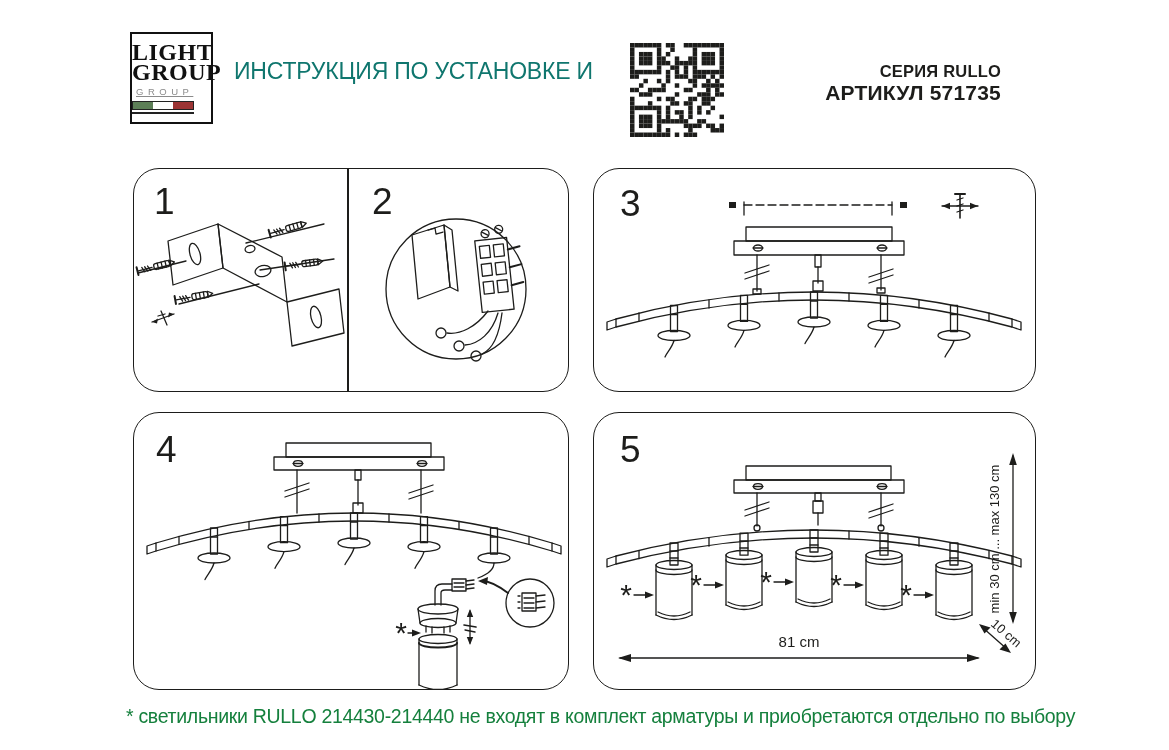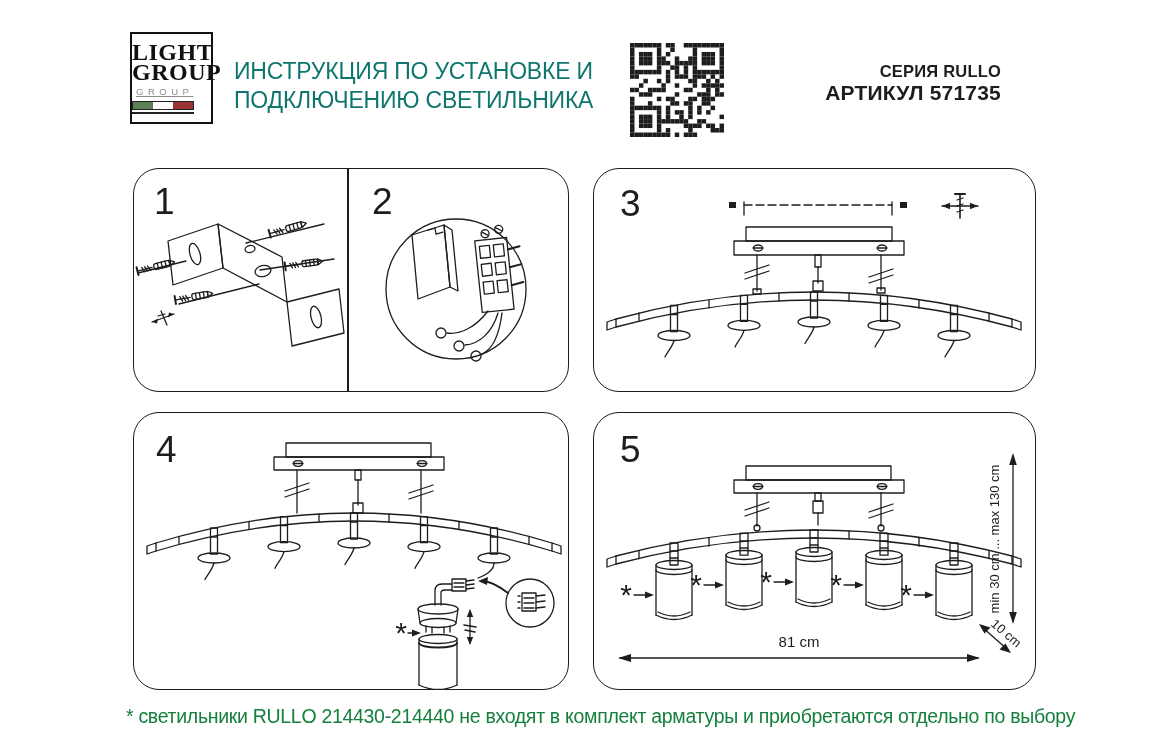--- a/index.html
+++ b/index.html
@@ -58,21 +58,20 @@
   <div class="flag">
     <div class="flag-green"></div>
       <div class="flag-white"></div>
       <div class="flag-red"></div>
   </div>
   <div class="flag-under"></div>
 </div>
 
 <div class="main-title">
   <div>ИНСТРУКЦИЯ ПО УСТАНОВКЕ И</div>
-  <div>ПОДКЛЮЧЕНИЮ СВЕТИЛЬНИКА</div>
 </div>
 
 <svg class="qr" id="qr-svg" viewBox="0 0 94.5 94.5">
     <g fill="#1d1d1b">
       <rect x="0" y="0" width="4.5" height="4.5"></rect>
       <rect x="4.5" y="0" width="4.5" height="4.5"></rect>
       <rect x="9" y="0" width="4.5" height="4.5"></rect>
       <rect x="13.5" y="0" width="4.5" height="4.5"></rect>
       <rect x="18" y="0" width="4.5" height="4.5"></rect>
       <rect x="22.5" y="0" width="4.5" height="4.5"></rect>

